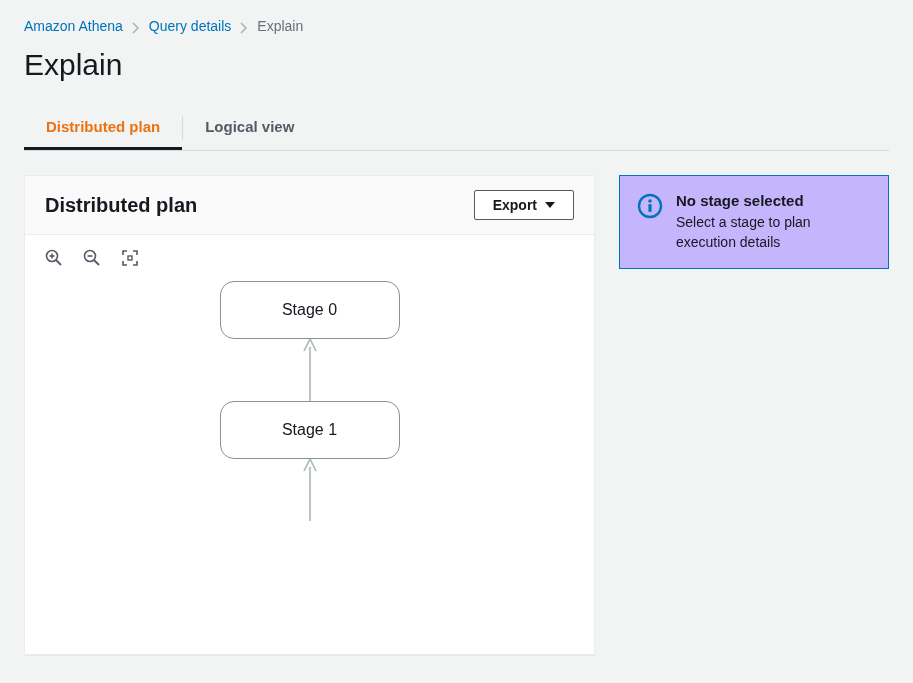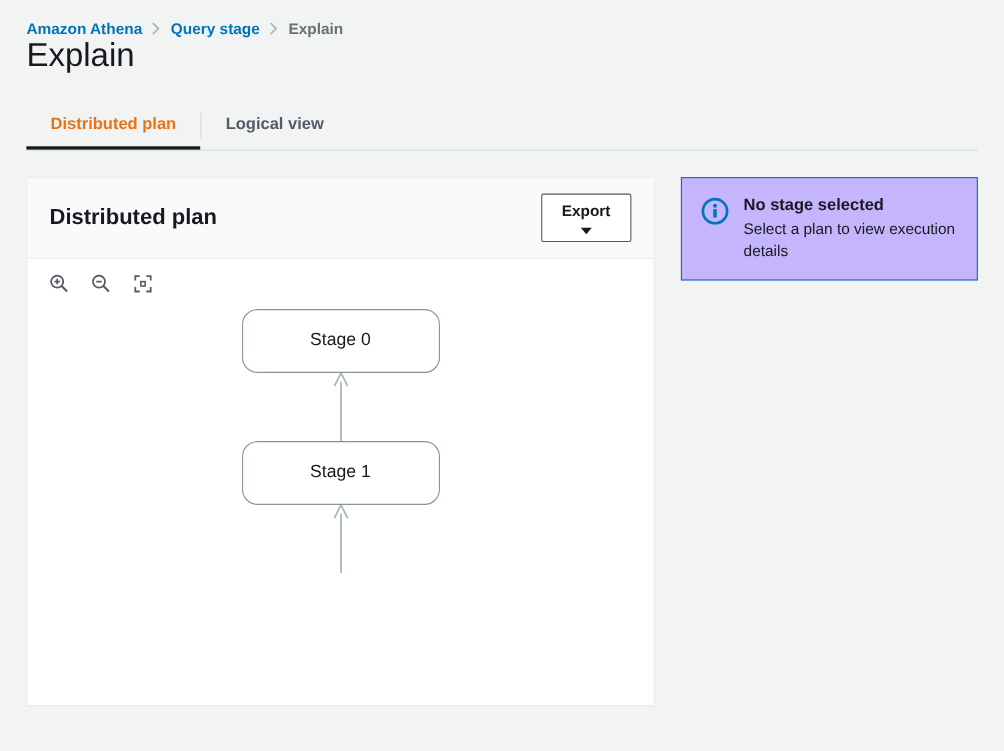--- a/index.html
+++ b/index.html
@@ -12,24 +12,24 @@
       background: #f2f3f3;
       width: 913px;
       height: 683px;
       overflow: hidden;
     }
     .page {
       padding: 18px 24px;
     }
     .breadcrumb {
       display: flex;
-      align-items: center;
+      align-items: flex-end;
       gap: 8px;
       font-size: 14px;
-      font-weight: bold;
+      margin-bottom: 14px;
     }
     .breadcrumb a {
       color: #0073bb;
       text-decoration: none;
       cursor: pointer;
     }
     .breadcrumb .current {
       color: #687078;
     }
     .breadcrumb .chevron {
@@ -97,21 +97,20 @@
       align-items: center;
       gap: 8px;
       padding: 6px 18px;
       background: #fff;
       border: 1px solid #545b64;
       border-radius: 2px;
       font-size: 14px;
       font-weight: 700;
       color: #16191f;
       cursor: pointer;
-      flex-direction: column;
     }
     .export-btn .caret {
       width: 0;
       height: 0;
       border-left: 5px solid transparent;
       border-right: 5px solid transparent;
       border-top: 6px solid #16191f;
     }
     .toolbar {
       display: flex;
@@ -188,21 +187,21 @@
 <body>
 
 <div class="page">
   <nav class="breadcrumb">
     <a>Amazon Athena</a>
     <span class="chevron">
       <svg width="10" height="12" viewBox="0 0 10 12">
           <path d="M2 1 L7 6 L2 11" stroke="#aab7b8" stroke-width="1.6" fill="none"></path>
         </svg>
     </span>
-    <a>Query stage</a>
+    <a>Query details</a>
     <span class="chevron">
       <svg width="10" height="12" viewBox="0 0 10 12">
           <path d="M2 1 L7 6 L2 11" stroke="#aab7b8" stroke-width="1.6" fill="none"></path>
         </svg>
     </span>
     <span class="current">Explain</span>
   </nav>
 
   <h1 class="page-title">Explain</h1>
 
@@ -266,18 +265,18 @@
       <div class="info-box">
         <span class="info-icon">
           <svg viewBox="0 0 28 28" width="28" height="28">
               <circle cx="14" cy="14" r="11" stroke="#0073bb" stroke-width="2.4" fill="none"></circle>
               <circle cx="14" cy="9" r="1.8" fill="#0073bb"></circle>
               <rect x="12.4" y="12" width="3.2" height="8" rx="1.2" fill="#0073bb"></rect>
             </svg>
         </span>
         <div class="info-text">
           <div class="info-title">No stage selected</div>
-          <div class="info-desc">Select a plan to view execution details</div>
+          <div class="info-desc">Select a stage to plan execution details</div>
         </div>
       </div>
     </div>
   </div>
 </div>
 
 </body></html>

